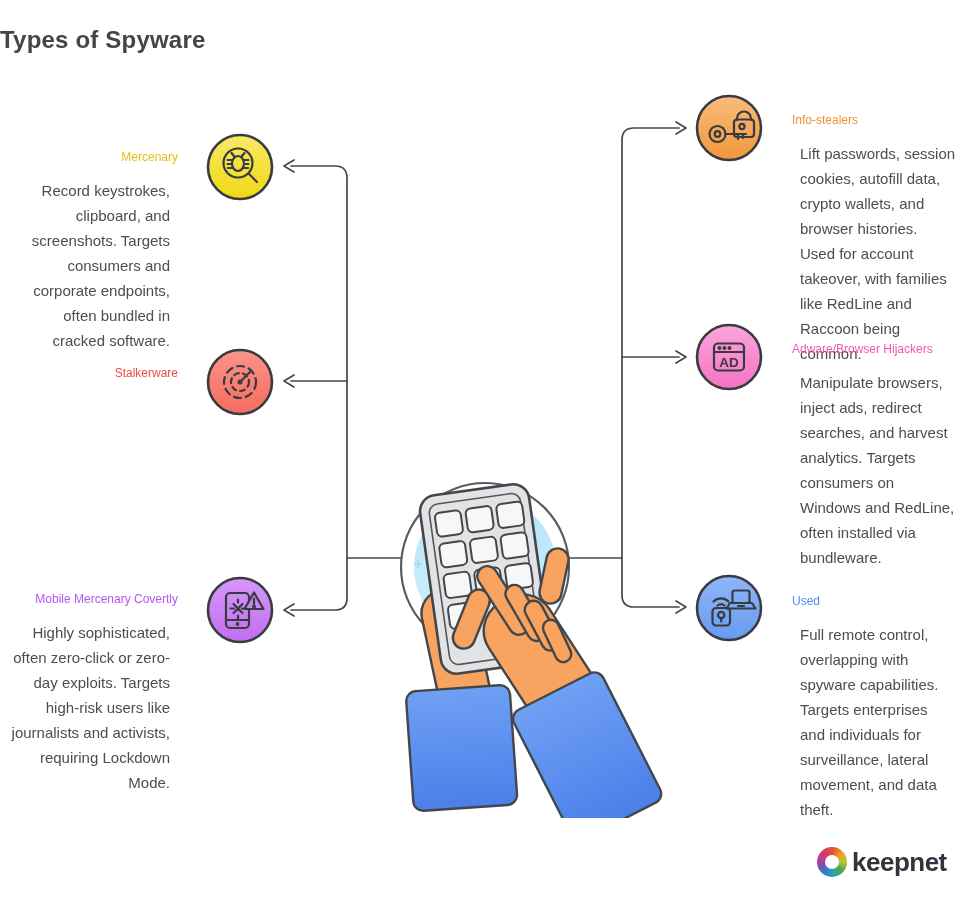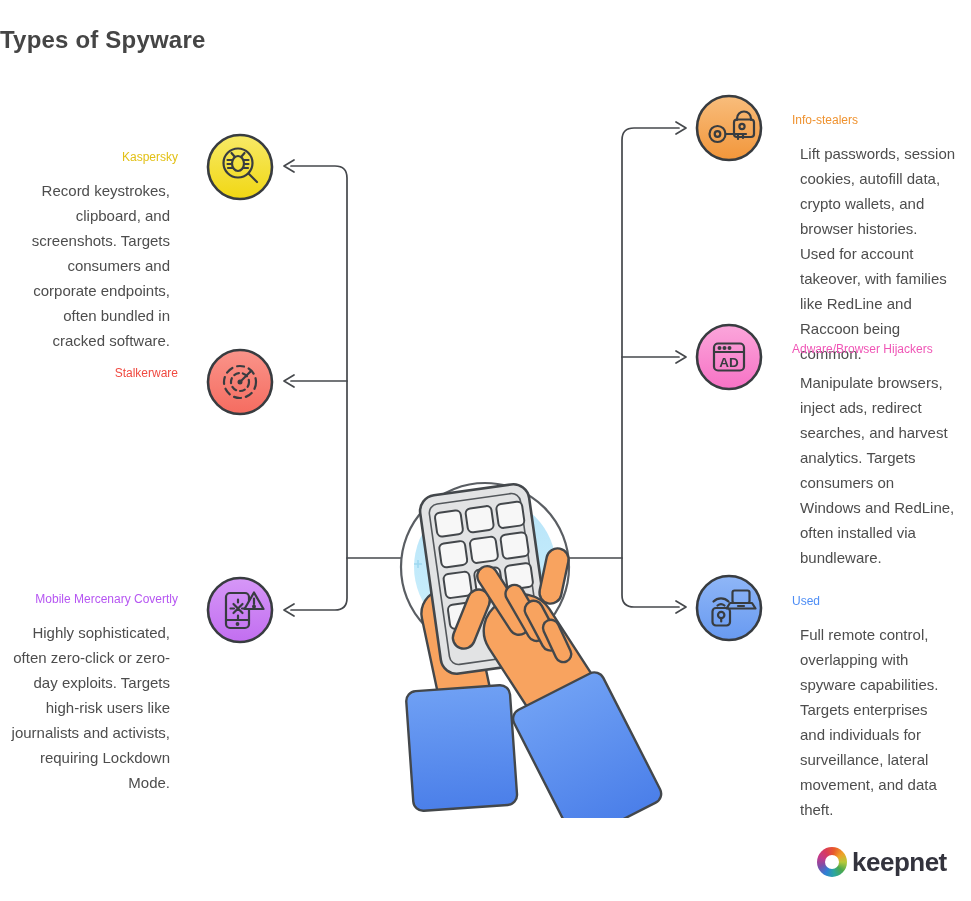--- a/index.html
+++ b/index.html
@@ -127,21 +127,21 @@
     <g transform="translate(104,295) rotate(-4)">
       <rect x="-52" y="-65" width="104" height="120" rx="10" fill="url(#slv)" stroke="#43474b" stroke-width="2.4"></rect>
     </g>
     <g transform="translate(228,296) rotate(-27)">
       <rect x="-50" y="-70" width="100" height="145" rx="10" fill="url(#slv)" stroke="#43474b" stroke-width="2.4"></rect>
     </g>
   </svg>
 
   <div>
     <div class="node-text t-right" style="left:6px;top:150px;width:172px;">
-      <h2 class="c-yellow">Kaspersky</h2>
+      <h2 class="c-yellow">Mercenary</h2>
       <p>Record keystrokes, clipboard, and screenshots. Targets consumers and corporate endpoints, often bundled in cracked software.</p>
     </div>
     <div class="node-icon" style="left:205px;top:132px;">
       <svg width="70" height="70" viewBox="0 0 70 70">
         <defs>
             <linearGradient id="gy" x1="0" y1="0" x2="0" y2="1">
           <stop offset="0" stop-color="#f7ea67"></stop>
               <stop offset="1" stop-color="#f1d713"></stop>
             </linearGradient>
           </defs>

